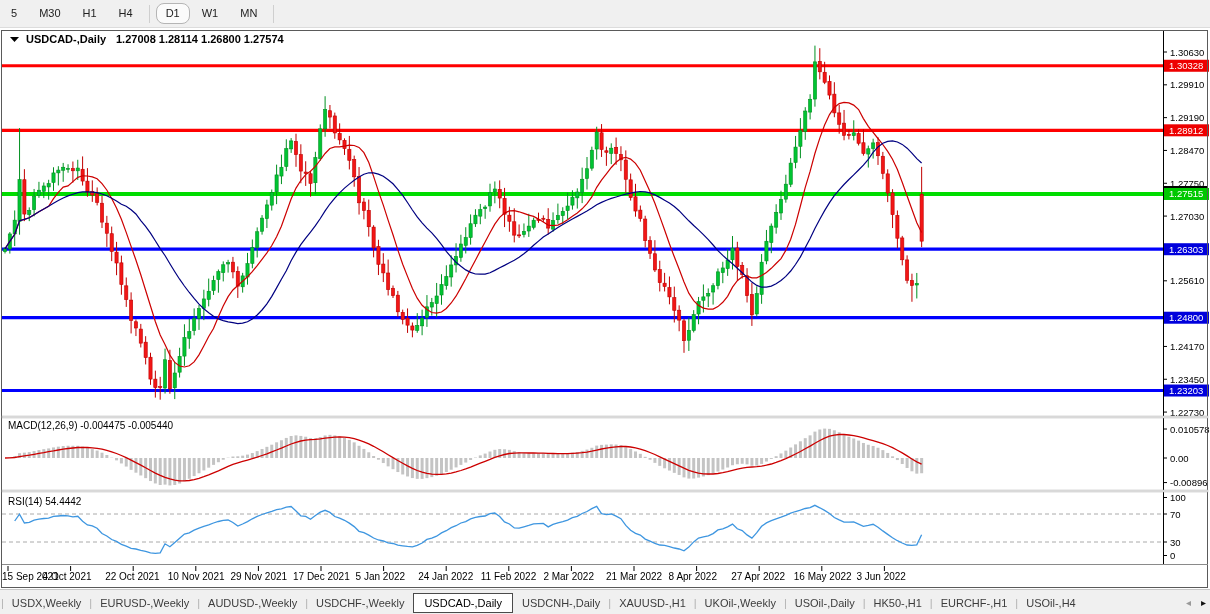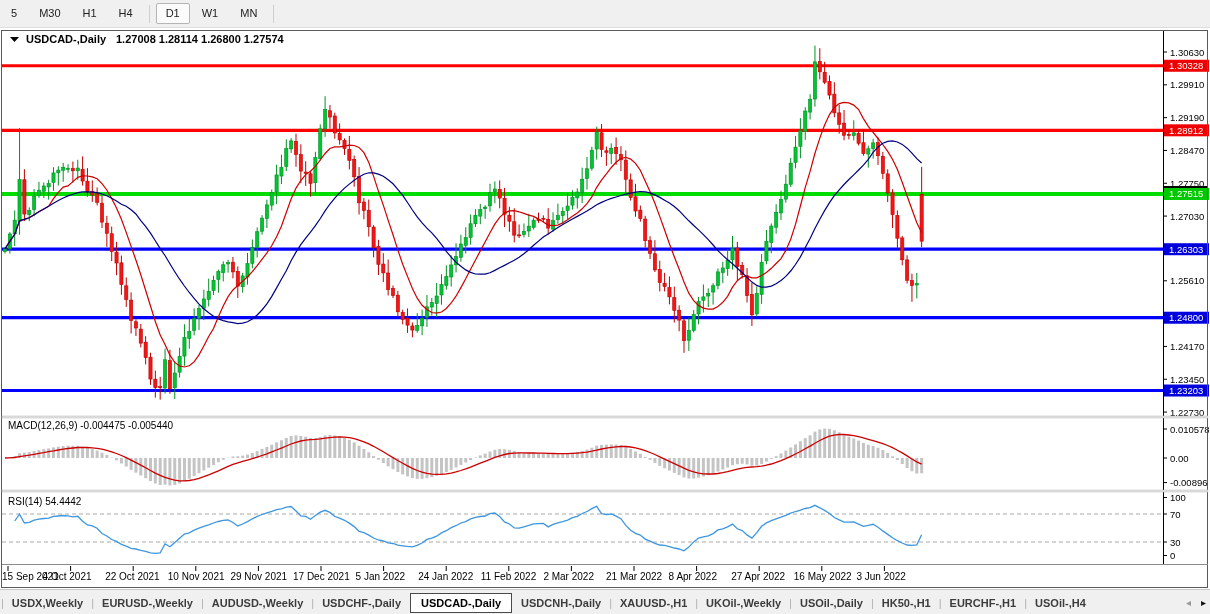--- a/index.html
+++ b/index.html
@@ -1,28 +1,28 @@
 <!DOCTYPE html>
 <html><head>
 <meta charset="utf-8">
 <style>
   html,body{margin:0;padding:0;background:#e9e9e9;font-family:"Liberation Sans",sans-serif;}
   #app{width:1210px;height:614px;position:relative;background:#f0f0f0;overflow:hidden;}
   
   .toolbar{height:27px;display:flex;align-items:center;background:#f0f0f0;border-bottom:1px solid #dcdcdc;padding-left:0;}
   .tb-btn{font-size:11px;color:#222;padding:4px 9px;margin:0 1px;background:transparent;border:1px solid transparent;cursor:default;line-height:1;}
-  .tb-btn.active{background:#fbfbfb;border:1px solid #b5b5b5;border-radius:2px;}
+  .tb-btn.active{background:#fbfbfb;border:1px solid #b5b5b5;border-radius:8px;}
   .tb-sep{width:1px;height:18px;background:#cfcfcf;margin:0 5px;}
   
   .chart-wrap{position:relative;width:1210px;height:561px;background:#ffffff;}
   svg{display:block;}
   text{font-family:"Liberation Sans",sans-serif;}
   
   .tabbar{height:25px;display:flex;align-items:center;background:#f0f0f0;border-top:1px solid #c8c8c8;font-size:11px;color:#3c3c3c;position:relative;}
-  .tab{padding:3px 7px;white-space:nowrap;cursor:default;font-weight:bold;}
+  .tab{padding:3px 7px;white-space:nowrap;cursor:default;}
   .tab.active{background:#ffffff;border:1px solid #4a4a4a;padding:3px 10px;color:#000;margin:0 2px;}
   .tab-sep{color:#b0b0b0;padding:0 1px;}
   .tab-arrows{position:absolute;right:4px;top:0;height:100%;display:flex;align-items:center;gap:10px;font-size:10px;}
   .arrow-disabled{color:#9a9a9a;}
   .arrow-enabled{color:#111;}
 </style>
 </head>
 <body>
 
 <div id="app">
@@ -731,21 +731,21 @@
   </div>
 
   <div class="tabbar" id="tabbar">
       <span class="tab-sep">|</span>
       <span class="tab">USDX,Weekly</span>
       <span class="tab-sep">|</span>
       <span class="tab">EURUSD-,Weekly</span>
       <span class="tab-sep">|</span>
       <span class="tab">AUDUSD-,Weekly</span>
       <span class="tab-sep">|</span>
-      <span class="tab">USDCHF-,Daily</span>
+      <span class="tab">USDCHF-,Weekly</span>
       <span class="tab active">USDCAD-,Daily</span>
       <span class="tab">USDCNH-,Daily</span>
       <span class="tab-sep">|</span>
       <span class="tab">XAUUSD-,H1</span>
       <span class="tab-sep">|</span>
       <span class="tab">UKOil-,Weekly</span>
       <span class="tab-sep">|</span>
       <span class="tab">USOil-,Daily</span>
       <span class="tab-sep">|</span>
       <span class="tab">HK50-,H1</span>

